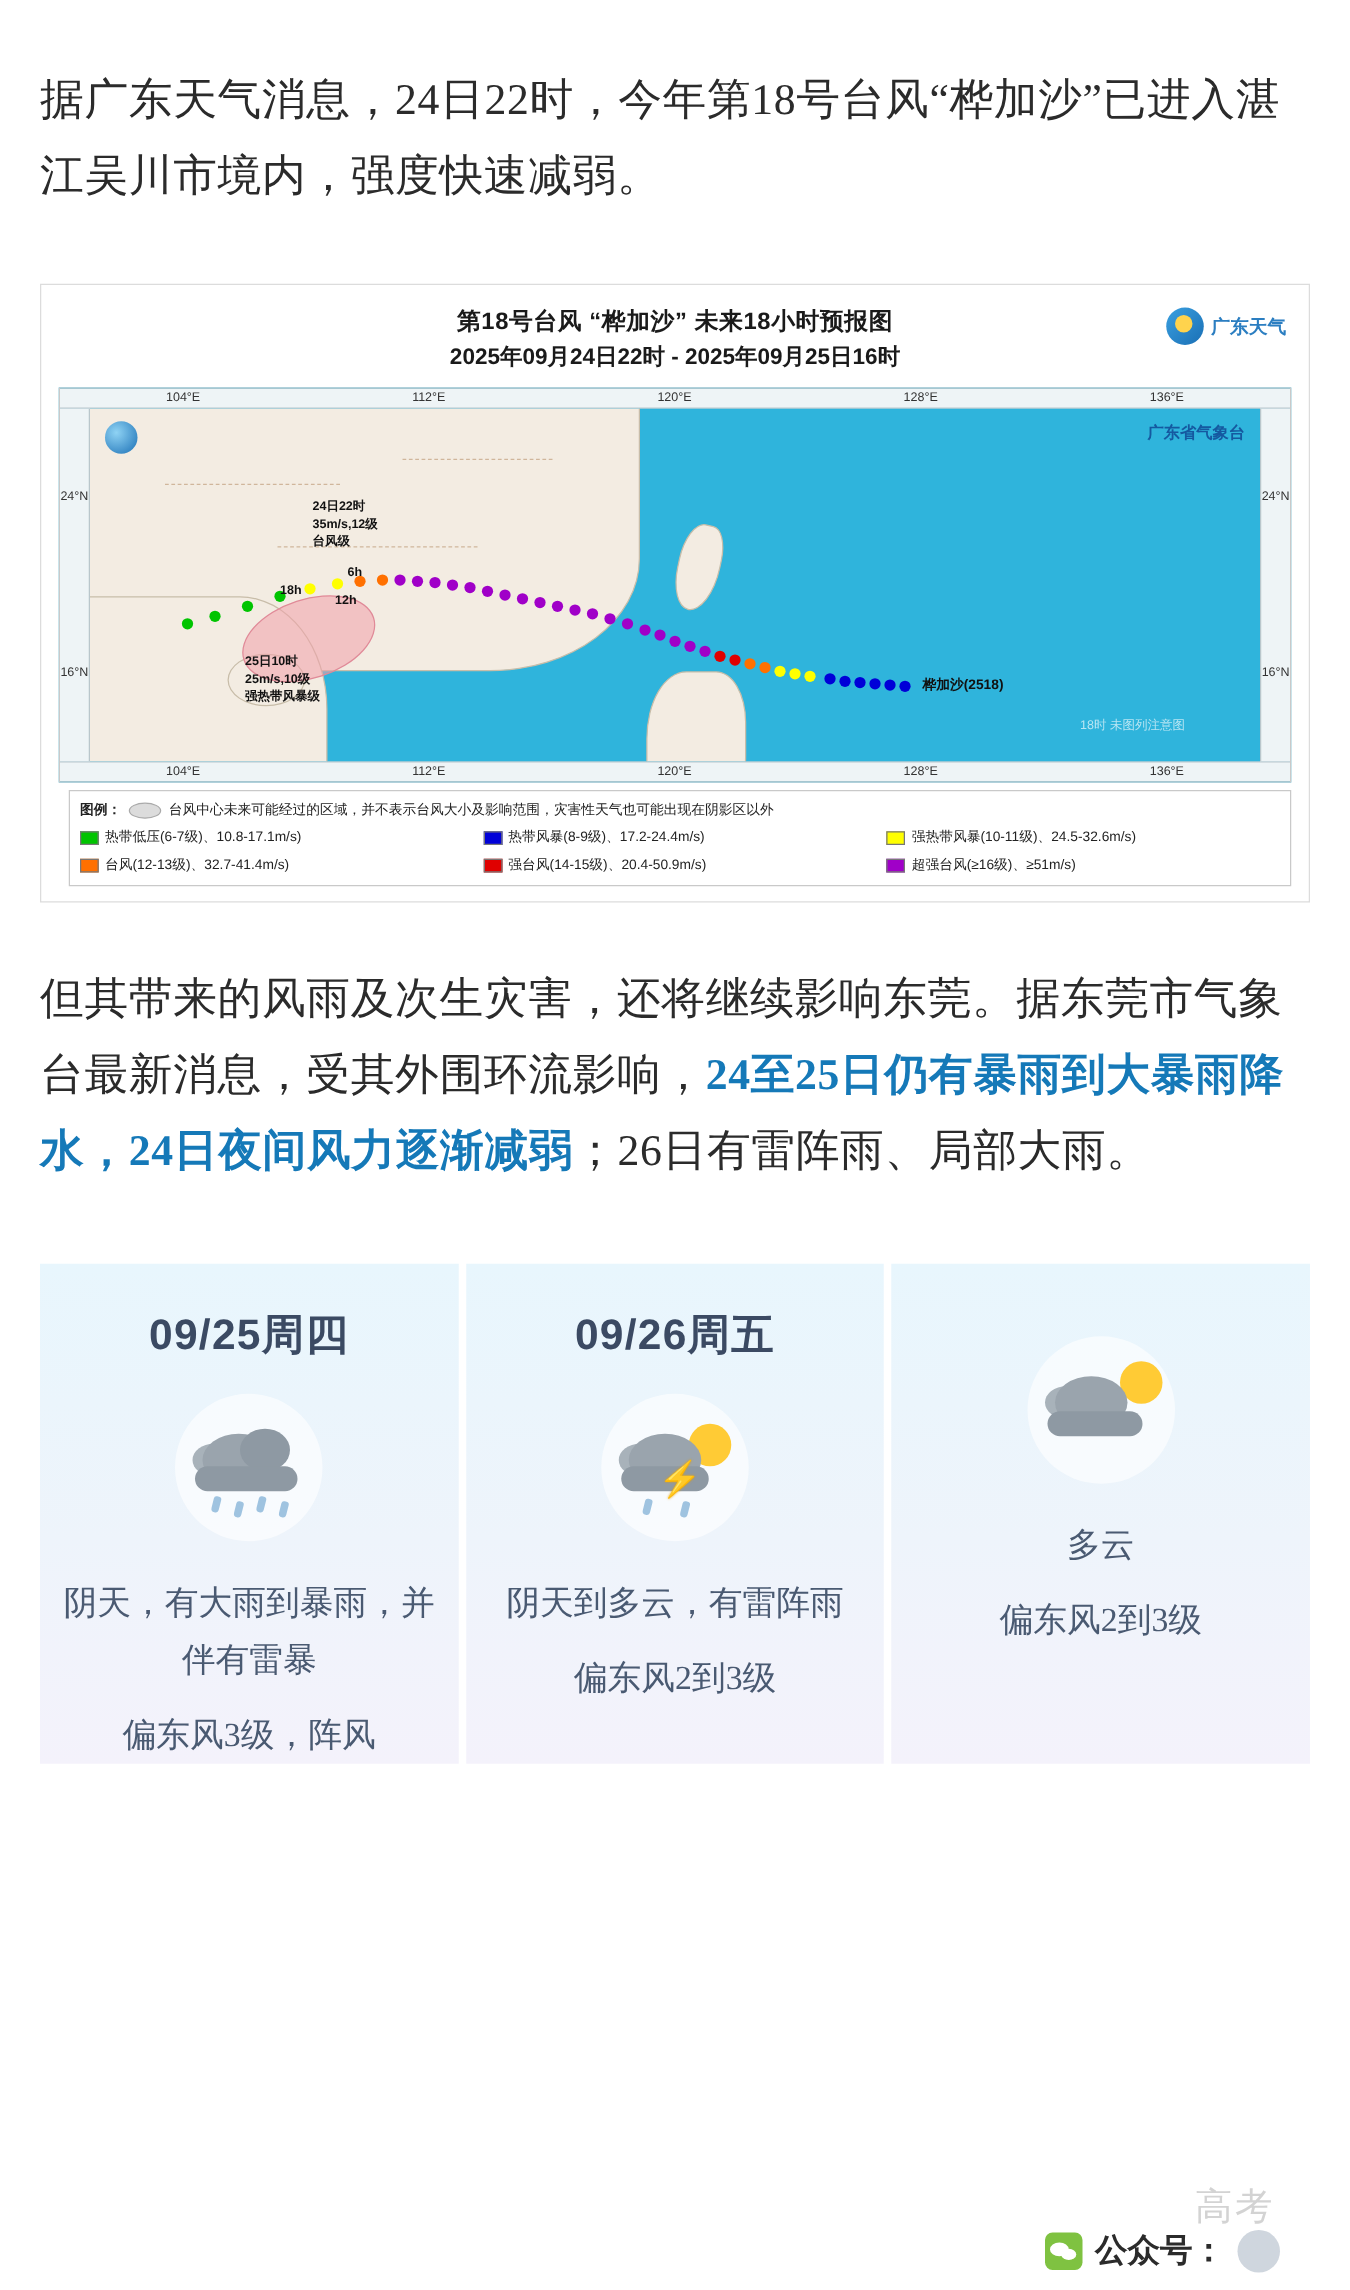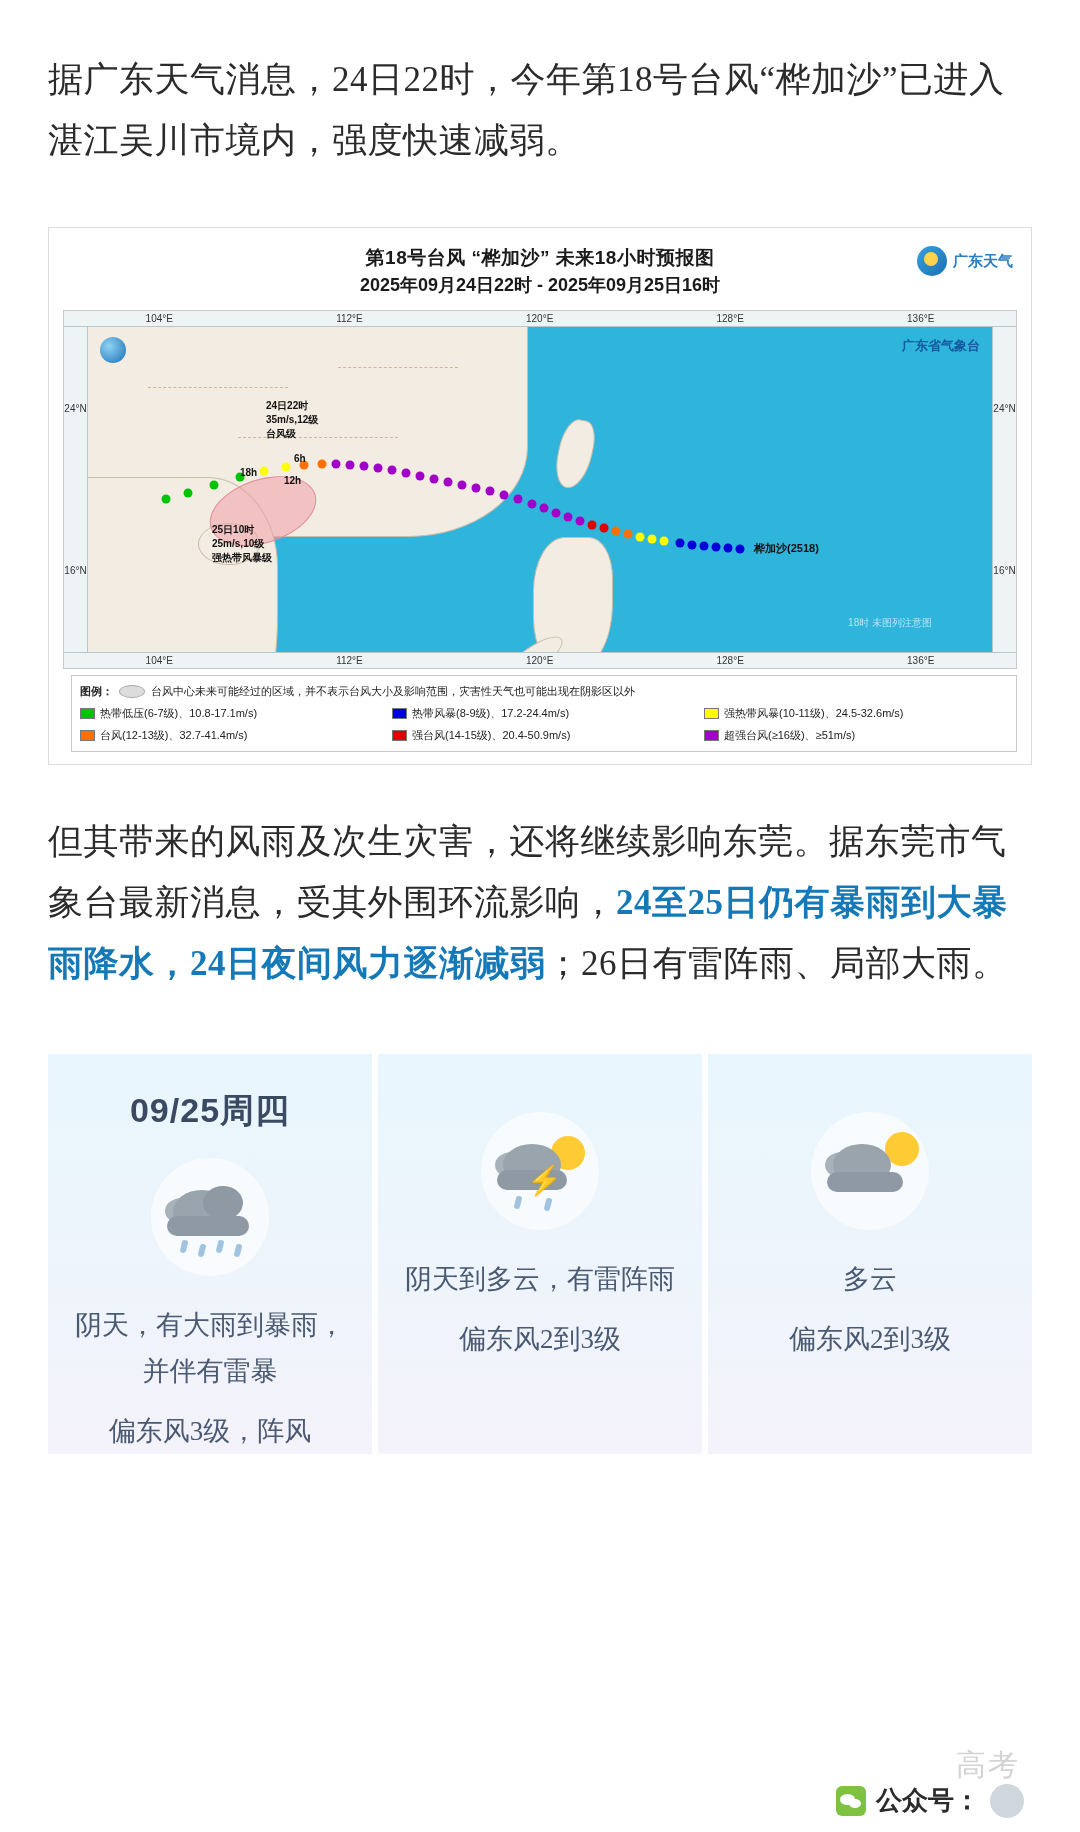--- a/index.html
+++ b/index.html
@@ -6,21 +6,21 @@
   html, body { margin: 0; padding: 0; }
   body {
     width: 1080px;
     height: 1832px;
     background: #ffffff;
     font-family: "Liberation Sans", sans-serif;
     overflow: hidden;
     position: relative;
   }
 
-  .page { padding: 0 48px; }
+  .page { padding: 0 32px; }
 
   
   .para {
     font-size: 35px;
     line-height: 61px;
     color: #2b2b2b;
     letter-spacing: 0.5px;
     font-family: "Liberation Serif", serif;
   }
   .para.first { padding-top: 14px; }
@@ -74,21 +74,21 @@
     width: 14px; height: 14px;
     border-radius: 50%;
     background: #ffd34d;
   }
   .brand-text { font-size: 15px; color: #2b7ec1; font-weight: bold; }
 
   .map-wrap {
     margin: 0 14px 0 14px;
     border: 1px solid #c9c9c9;
     position: relative;
-    height: 359px;
+    height: 316px;
     background: #2fb4dc;
     overflow: hidden;
   }
   
   .ruler {
     position: absolute; left: 0; right: 0;
     height: 16px;
     background: #eef4f6;
     font-size: 10px; color: #333;
     display: flex; justify-content: space-around; align-items: center;
@@ -532,20 +532,21 @@
         <span class="raindrop" style="left:30px;top:82px;"></span>
         <span class="raindrop" style="left:48px;top:86px;"></span>
         <span class="raindrop" style="left:66px;top:82px;"></span>
         <span class="raindrop" style="left:84px;top:86px;"></span>
       </div>
       <div class="card-desc">阴天，有大雨到暴雨，并伴有雷暴</div>
       <div class="card-wind">偏东风3级，阵风</div>
     </div>
 
     <div class="card">
+      <div class="card-date">09/26周五</div>
       <div class="icon-circle">
         <span class="sun"></span>
         <span class="cloud c3"></span>
         <span class="cloud c1"></span>
         <span class="cloud-base" style="width:70px;"></span>
         <span class="bolt">⚡</span>
         <span class="raindrop" style="left:34px;top:84px;"></span>
         <span class="raindrop" style="left:64px;top:86px;"></span>
       </div>
       <div class="card-desc">阴天到多云，有雷阵雨</div>

